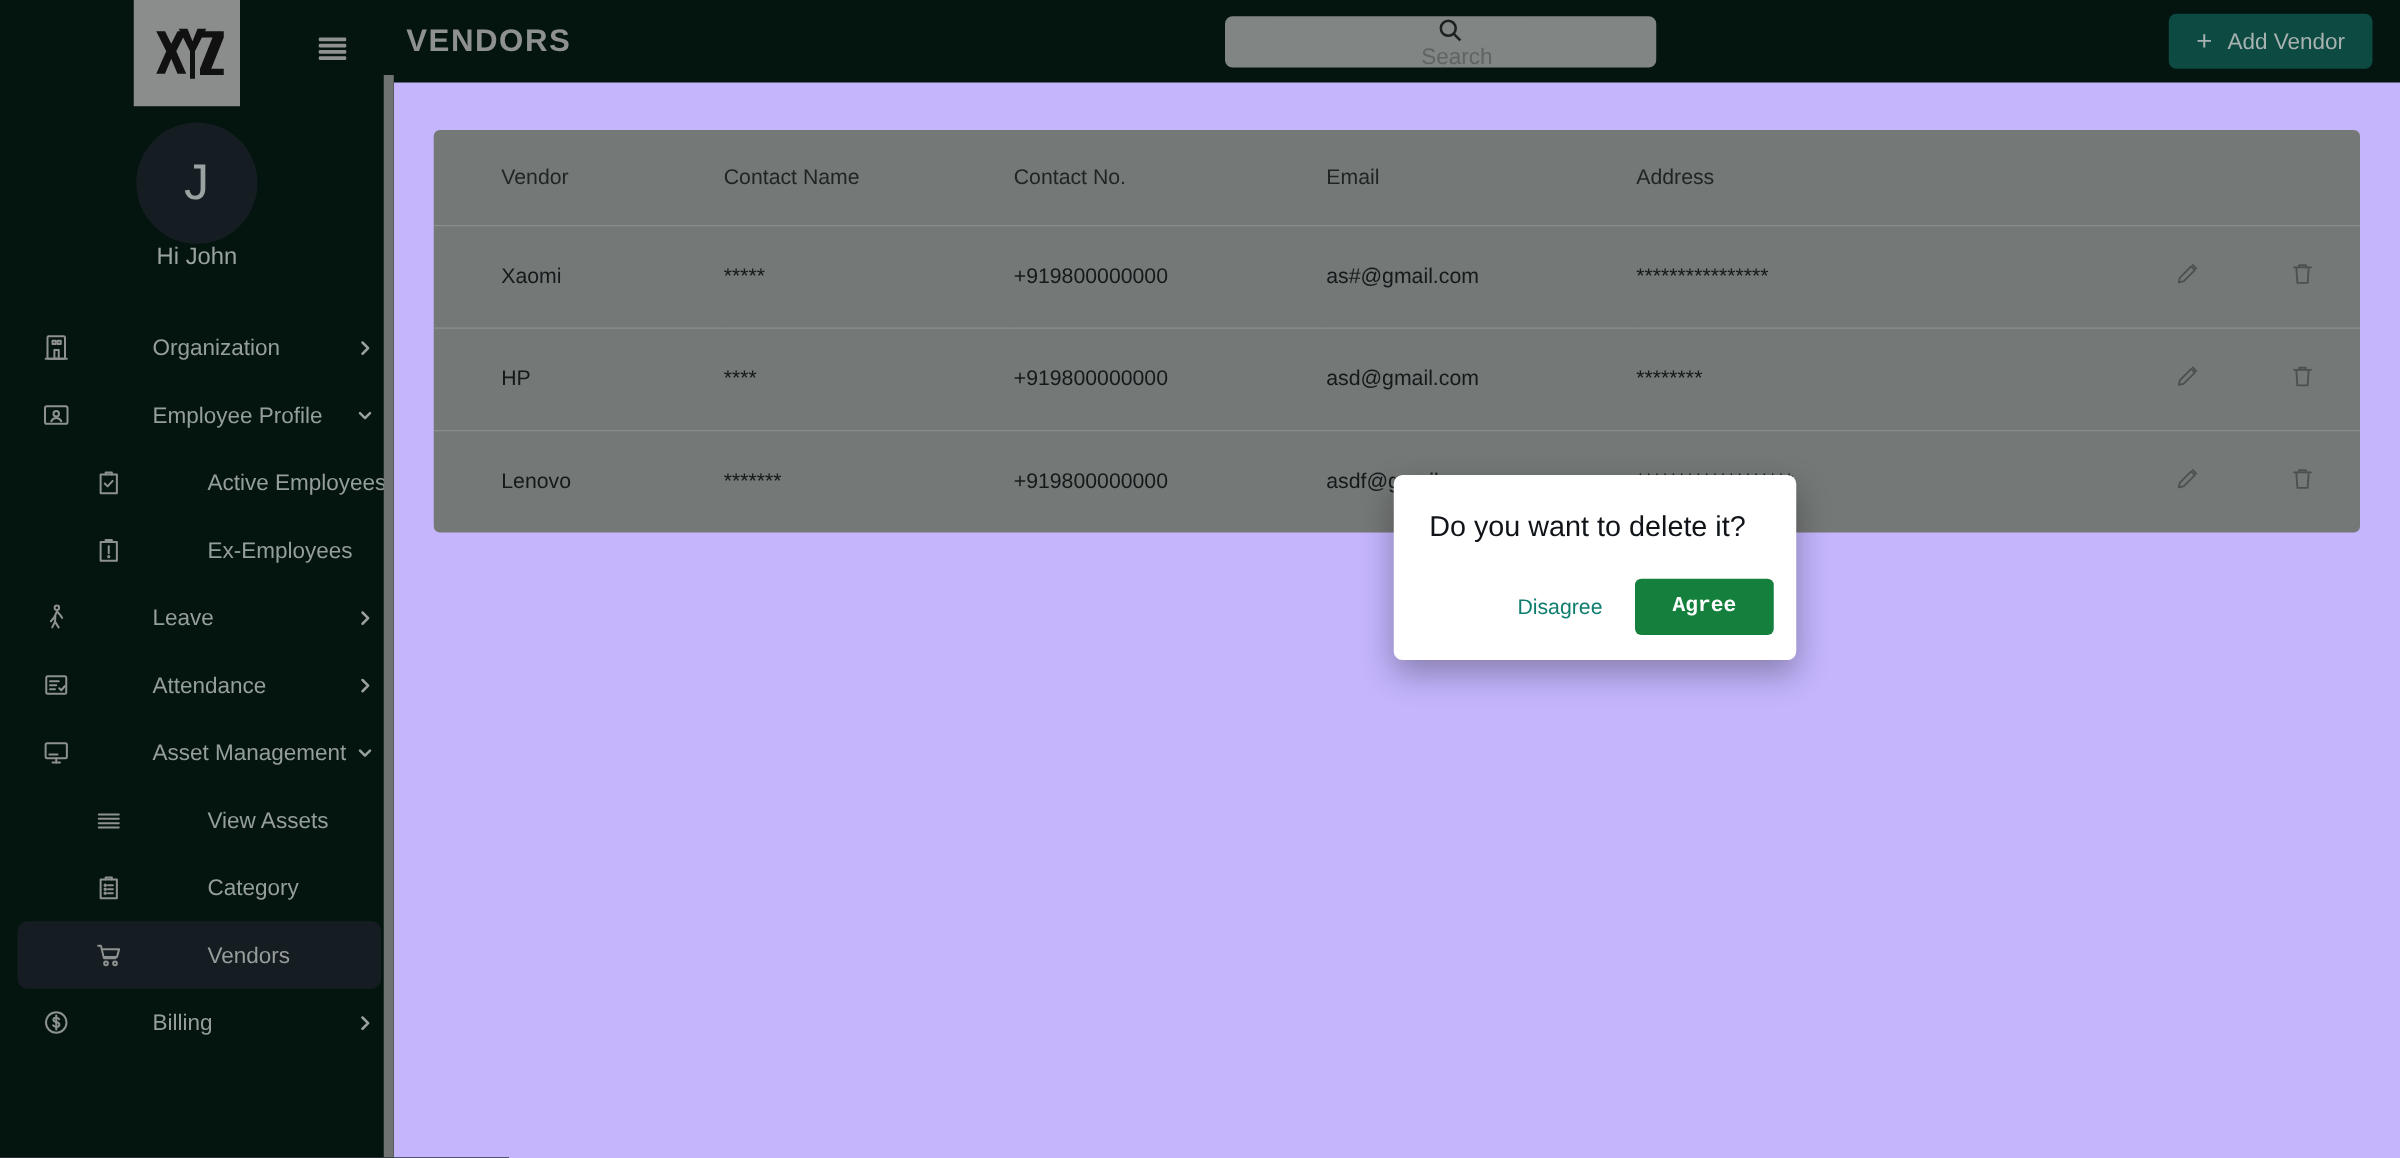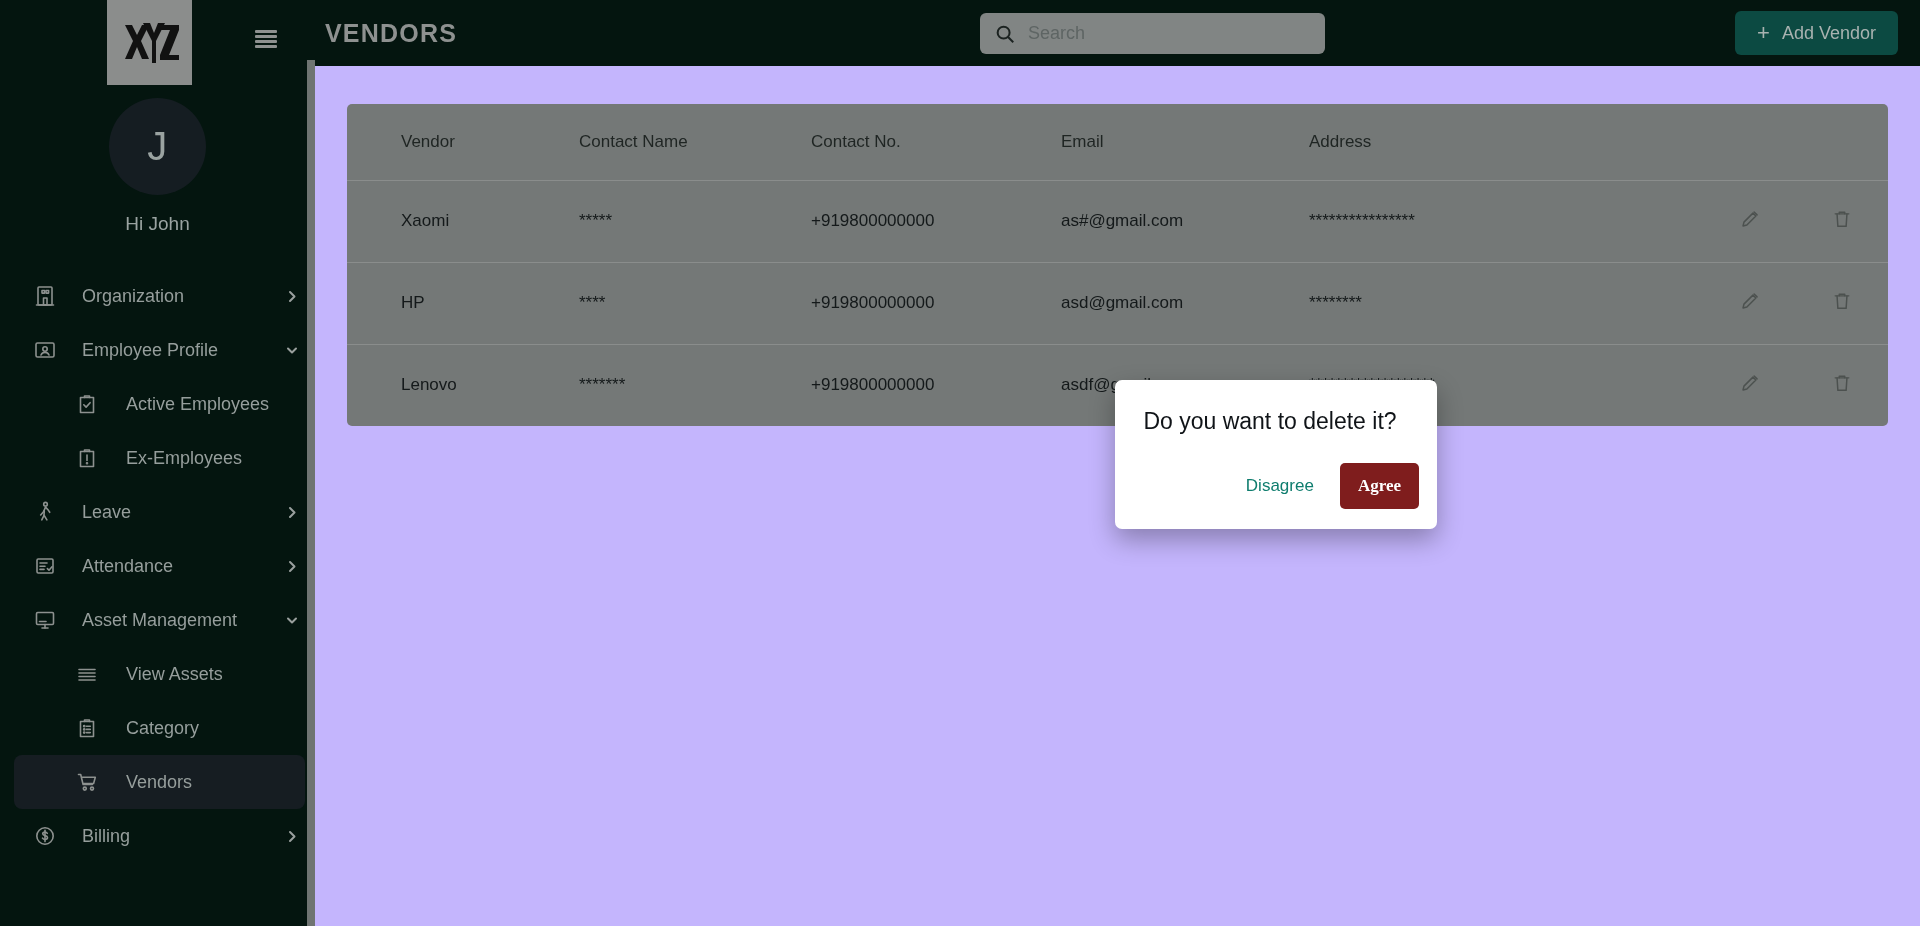--- a/index.html
+++ b/index.html
@@ -40,31 +40,32 @@
   }
   .hamburger-top i { display: block; height: 2.5px; background: #8e9190; border-radius: 1px; }
 
   .avatar-wrap { margin-top: 10px; display: flex; flex-direction: column; align-items: center; }
   .avatar {
     width: 97px; height: 97px; border-radius: 50%;
     background: #151d22;
     display: flex; align-items: center; justify-content: center;
     color: #9aa3a1; font-size: 40px; font-weight: 400; letter-spacing: .5px;
   }
-  .greeting { margin-top: 18px; color: #9aa3a1; font-size: 19px; }
+  .greeting { color: #9aa3a1; font-size: 19px; }
 
   .nav { margin-top: 34px; flex: 1 1 auto; overflow: hidden; }
   .nav-item {
     position: relative;
     height: 54px;
     display: flex; align-items: center;
     margin: 0 10px 0 14px;
     padding-left: 18px;
     border-radius: 8px;
     cursor: pointer;
+    gap: 40px;
   }
   .nav-item.sub { padding-left: 60px; }
   .nav-item.active { background: #161d22; }
   .nav-ico {
     width: 26px; height: 26px;
     flex: 0 0 26px;
     display: flex; align-items: center; justify-content: center;
     color: #8d918f;
   }
   .nav-ico svg { display: block; stroke: #8d918f; fill: none; stroke-width: 1.6; }
@@ -107,20 +108,21 @@
     font-size: 25px; font-weight: 700; letter-spacing: 1.2px;
   }
   .search-box {
     position: absolute; left: 665px; top: 13px;
     width: 345px; height: 41px;
     background: #818584;
     border-radius: 6px;
     display: flex; align-items: center;
     padding-left: 14px;
     cursor: text;
+    flex-direction: column;
   }
   .search-ico { width: 22px; height: 22px; flex: 0 0 22px; }
   .search-ico svg { display:block; stroke:#1b2220; fill:none; stroke-width:2.2; }
   .search-ph { margin-left: 12px; color: #5e6564; font-size: 18px; }
 
   .add-btn {
     position: absolute; right: 22px; top: 11px;
     height: 44px; padding: 0 22px;
     background: #0c4a42; border: none; border-radius: 6px;
     display: flex; align-items: center; gap: 12px;
@@ -185,23 +187,23 @@
     display: flex; align-items: center; justify-content: flex-end;
     gap: 10px;
     padding: 22px 18px 20px 18px;
   }
   .btn-disagree {
     background: none; border: none; font-family: inherit;
     color: #0f7d6e; font-size: 17px; padding: 10px 16px; cursor: pointer;
     border-radius: 5px;
   }
   .btn-agree {
-    background: #7f1d1d; border: none; font-family: Liberation Serif, serif;
+    background: #15803d; border: none; font-family: Liberation Mono, monospace;
     color: #ffffff; font-size: 17px; font-weight: 700;
-    padding: 13px 18px; border-radius: 5px; cursor: pointer;
+    padding: 13px 30px; border-radius: 5px; cursor: pointer;
   }
 </style>
 </head>
 <body>
 
 <div id="app">
 
   <aside id="sidebar">
 
     <div class="brand-row">

